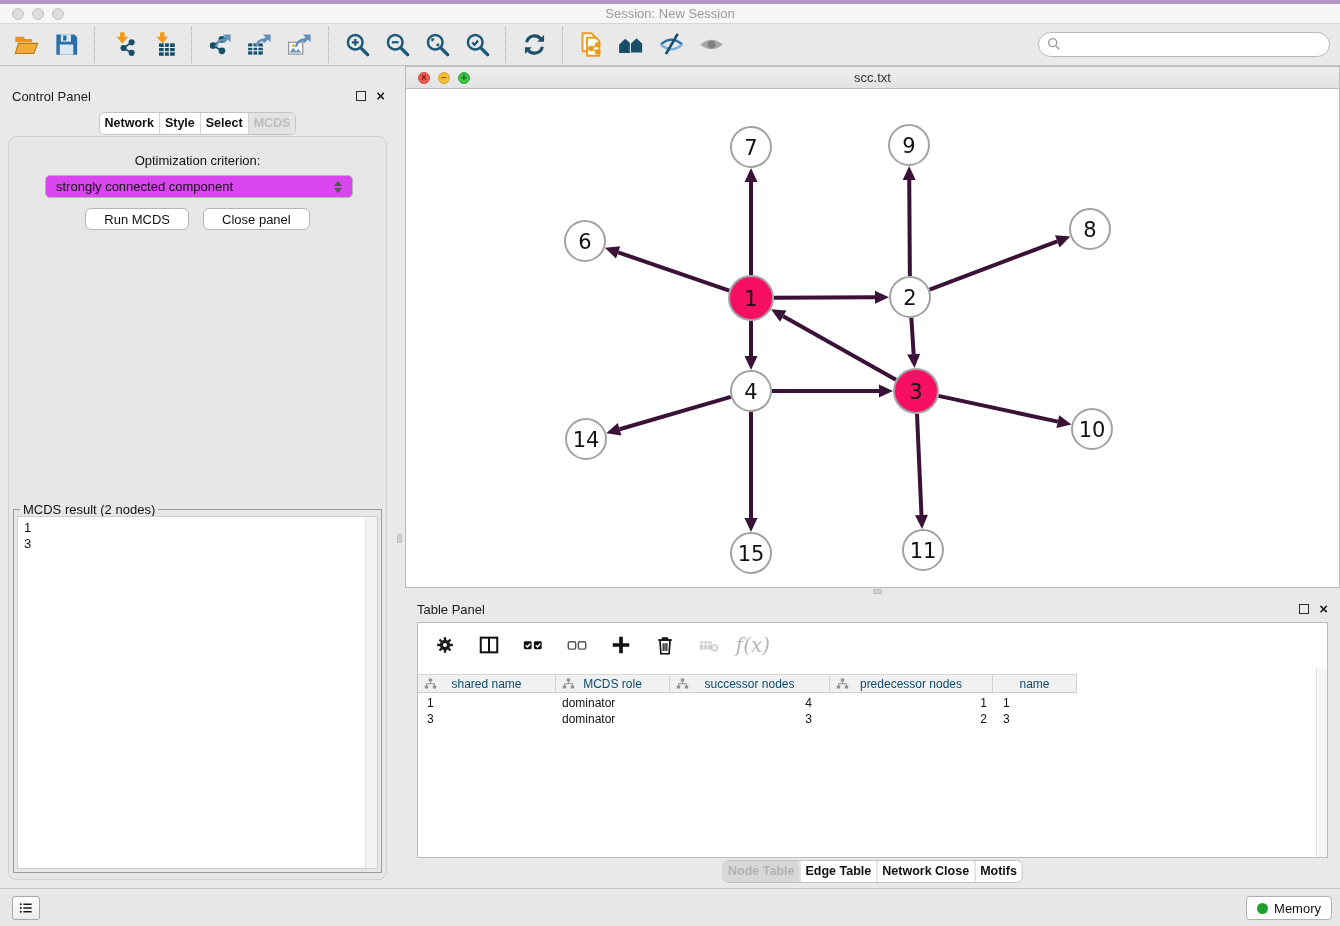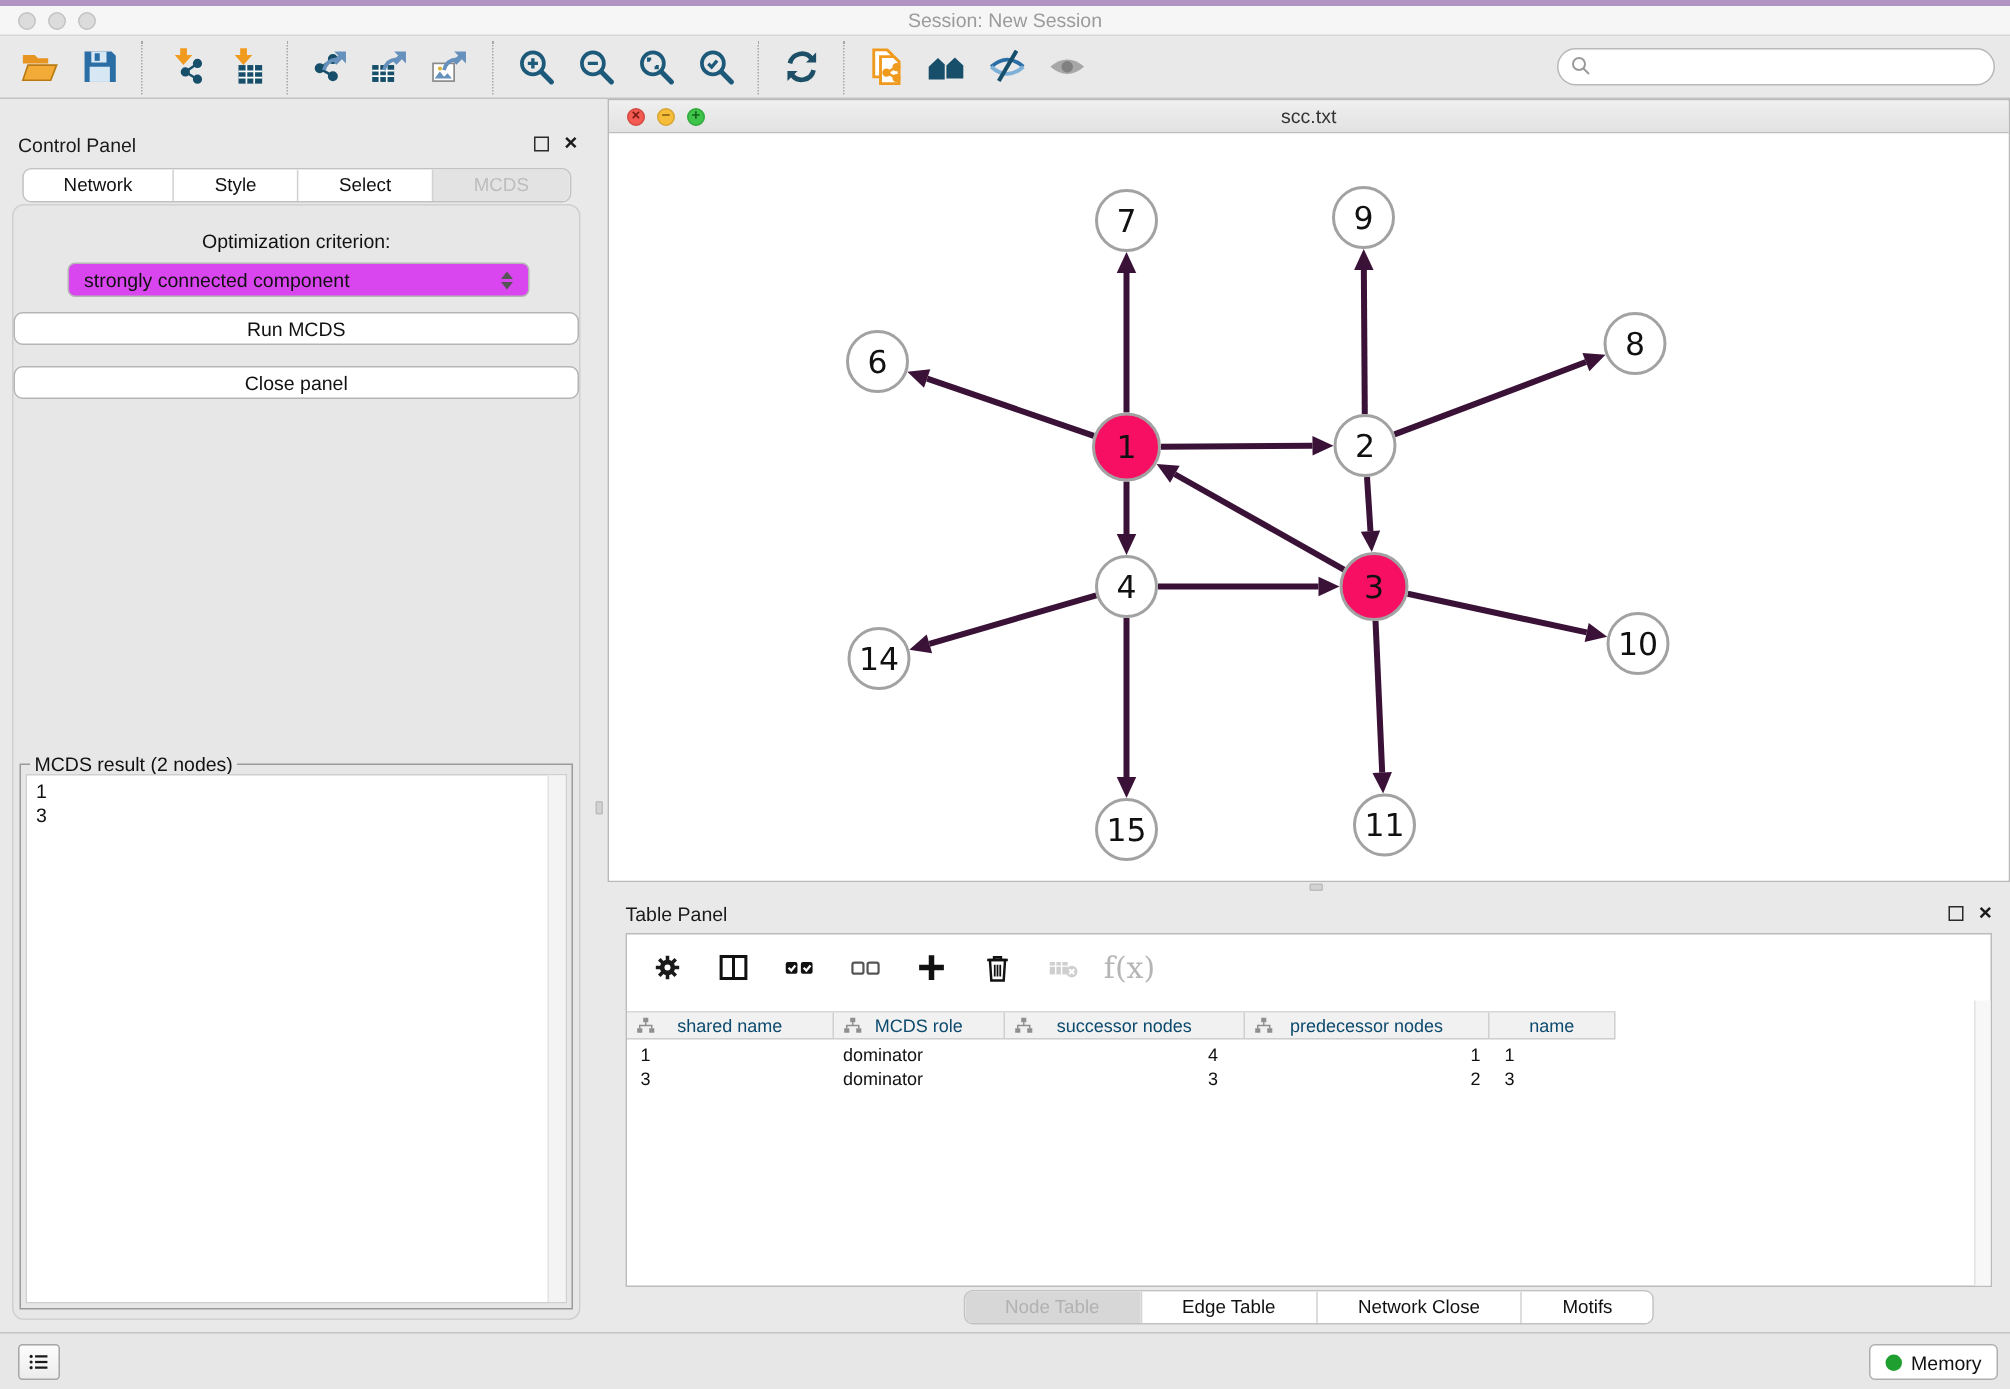--- a/index.html
+++ b/index.html
@@ -39,35 +39,35 @@
 
   
   .control-panel { position:absolute; left:0; top:0; width:395px; bottom:0;margin-top:15px; }
   .cp-header { position:absolute; top:6px; left:12px; right:10px; height:18px; display:flex; align-items:center; }
   .cp-title { font-size:13px; color:#1a1a1a; }
   .panel-controls { margin-left:auto; display:flex; align-items:center; gap:10px; }
   .float-icon { width:10px; height:10px; border:1.6px solid #2a2a2a; display:inline-block; cursor:pointer; }
   .close-icon { font-size:15px; font-weight:bold; color:#1a1a1a; line-height:10px; cursor:pointer; }
   .seg-tabs { position:absolute; display:flex; border:1px solid #c2c2c2; border-radius:6px; overflow:hidden; background:#fff; }
   .cp-tabs { top:31px; left:50%; transform:translateX(-50%); }
-  .seg-tab { height:21px; line-height:21px; padding:0 27px; font-size:12.5px; font-weight:400; color:#111;
+  .seg-tab { height:21px; line-height:21px; padding:0 5px; font-size:12.5px; font-weight:700; color:#111;
              background:#fff; border-left:1px solid #d2d2d2; cursor:pointer; white-space:nowrap; }
   .seg-tab:first-child { border-left:none; }
   .seg-tab.selected { background:#e3e3e3; color:#bdbdbd; cursor:default; }
   .cp-body { position:absolute; left:8px; right:8px; top:55px; bottom:8px; background:#e7e7e7;
              border:1px solid #d0d0d0; border-radius:8px; }
   .opt-label { position:absolute; top:16px; left:0; right:0; text-align:center; font-size:13px; color:#111; }
   .dropdown { position:absolute; top:38px; left:36px; width:308px; height:23px; background:#d946ef;
               border:1px solid #b5b5b5; border-radius:5px; display:flex; align-items:center; cursor:pointer; }
   .dropdown-value { flex:1; font-size:13px; color:#111; padding-left:10px; white-space:nowrap; overflow:hidden; }
   .dropdown-stepper { width:20px; display:flex; flex-direction:column; align-items:center; gap:2px; margin-right:4px; }
   .dropdown-stepper i { width:0; height:0; border-left:4px solid transparent; border-right:4px solid transparent; }
   .dropdown-stepper .up { border-bottom:5px solid #555; }
   .dropdown-stepper .down { border-top:5px solid #555; }
-  .btn-row { position:absolute; top:71px; left:0; right:0; display:flex; justify-content:center; gap:14px;flex-direction:column; }
+  .btn-row { position:absolute; top:71px; left:0; right:0; display:flex; justify-content:center; gap:14px; }
   .push-btn { height:22px; padding:0 18px; background:#fff; border:1px solid #b5b5b5; border-radius:6px;
               font-size:13px; color:#111; font-family:"Liberation Sans",sans-serif; cursor:pointer; }
   .result-box { position:absolute; left:4px; right:4px; top:372px; bottom:6px; border:1px solid #9b9b9b;padding-left:27px; }
   .result-legend { position:absolute; top:-8px; left:6px; background:#e7e7e7; padding:0 3px; font-size:13px; color:#111; }
   .result-area { position:absolute; left:3px; right:3px; top:6px; bottom:3px; background:#fff; border:1px solid #cfcfcf; }
   .result-text { padding:3px 6px; font-size:13px; color:#111; line-height:16px; }
   .scroll-track { position:absolute; right:0; top:0; bottom:0; width:12px; background:#f4f4f4; border-left:1px solid #e3e3e3; }
 
   
   .right-area { position:absolute; left:405px; right:0; top:0; bottom:0; }
@@ -85,21 +85,21 @@
                        border:1px solid #bdbdbd; border-radius:1px; }
 
   
   .table-panel { position:absolute; left:0; right:0; top:529px; bottom:0; }
   .tp-header { position:absolute; top:5px; left:12px; right:12px; height:18px; display:flex; align-items:center; }
   .tp-title { font-size:13px; color:#1a1a1a; }
   .tp-container { position:absolute; left:12px; right:12px; top:27px; bottom:30px; background:#fff; border:1px solid #bbb; }
   .tp-toolbar { position:absolute; top:0; left:0; right:0; height:44px; display:flex; align-items:center; gap:18px; padding-left:14px; }
   .tp-toolbar .tool-icon { width:26px; height:26px; }
   .tp-toolbar .tool-icon svg { width:22px; height:22px; }
-  .fx { font-family:"DejaVu Serif", serif; font-size:20px; color:#a9a9a9; }
+  .fx { font-family:"DejaVu Serif", serif; font-style:italic; font-size:20px; color:#a9a9a9; }
   .thead { position:absolute; top:51px; left:0; height:19px; display:flex; background:#f1f1f1;
            border-top:1px solid #d7d7d7; border-bottom:1px solid #cfcfcf; }
   .th { position:relative; height:100%; border-right:1px solid #d0d0d0; display:flex; align-items:center;
         justify-content:center; font-size:12px; color:#0c4a6e; cursor:pointer; }
   .th .tree-ic { position:absolute; left:6px; top:3px; width:13px; height:12px; }
   .trow { position:absolute; left:0; height:16px; display:flex; font-size:12px; color:#111; cursor:pointer; }
   .td { height:100%; line-height:16px; white-space:nowrap; overflow:hidden; }
   .tp-scroll { position:absolute; right:0; top:44px; bottom:0; width:11px; background:#f7f7f7; border-left:1px solid #e2e2e2; }
   .tp-tabs { bottom:5px; left:50%; transform:translateX(-50%); position:absolute; }
   .tp-tabs .seg-tab.selected { background:#d7d7d7; color:#b2b2b2; }

